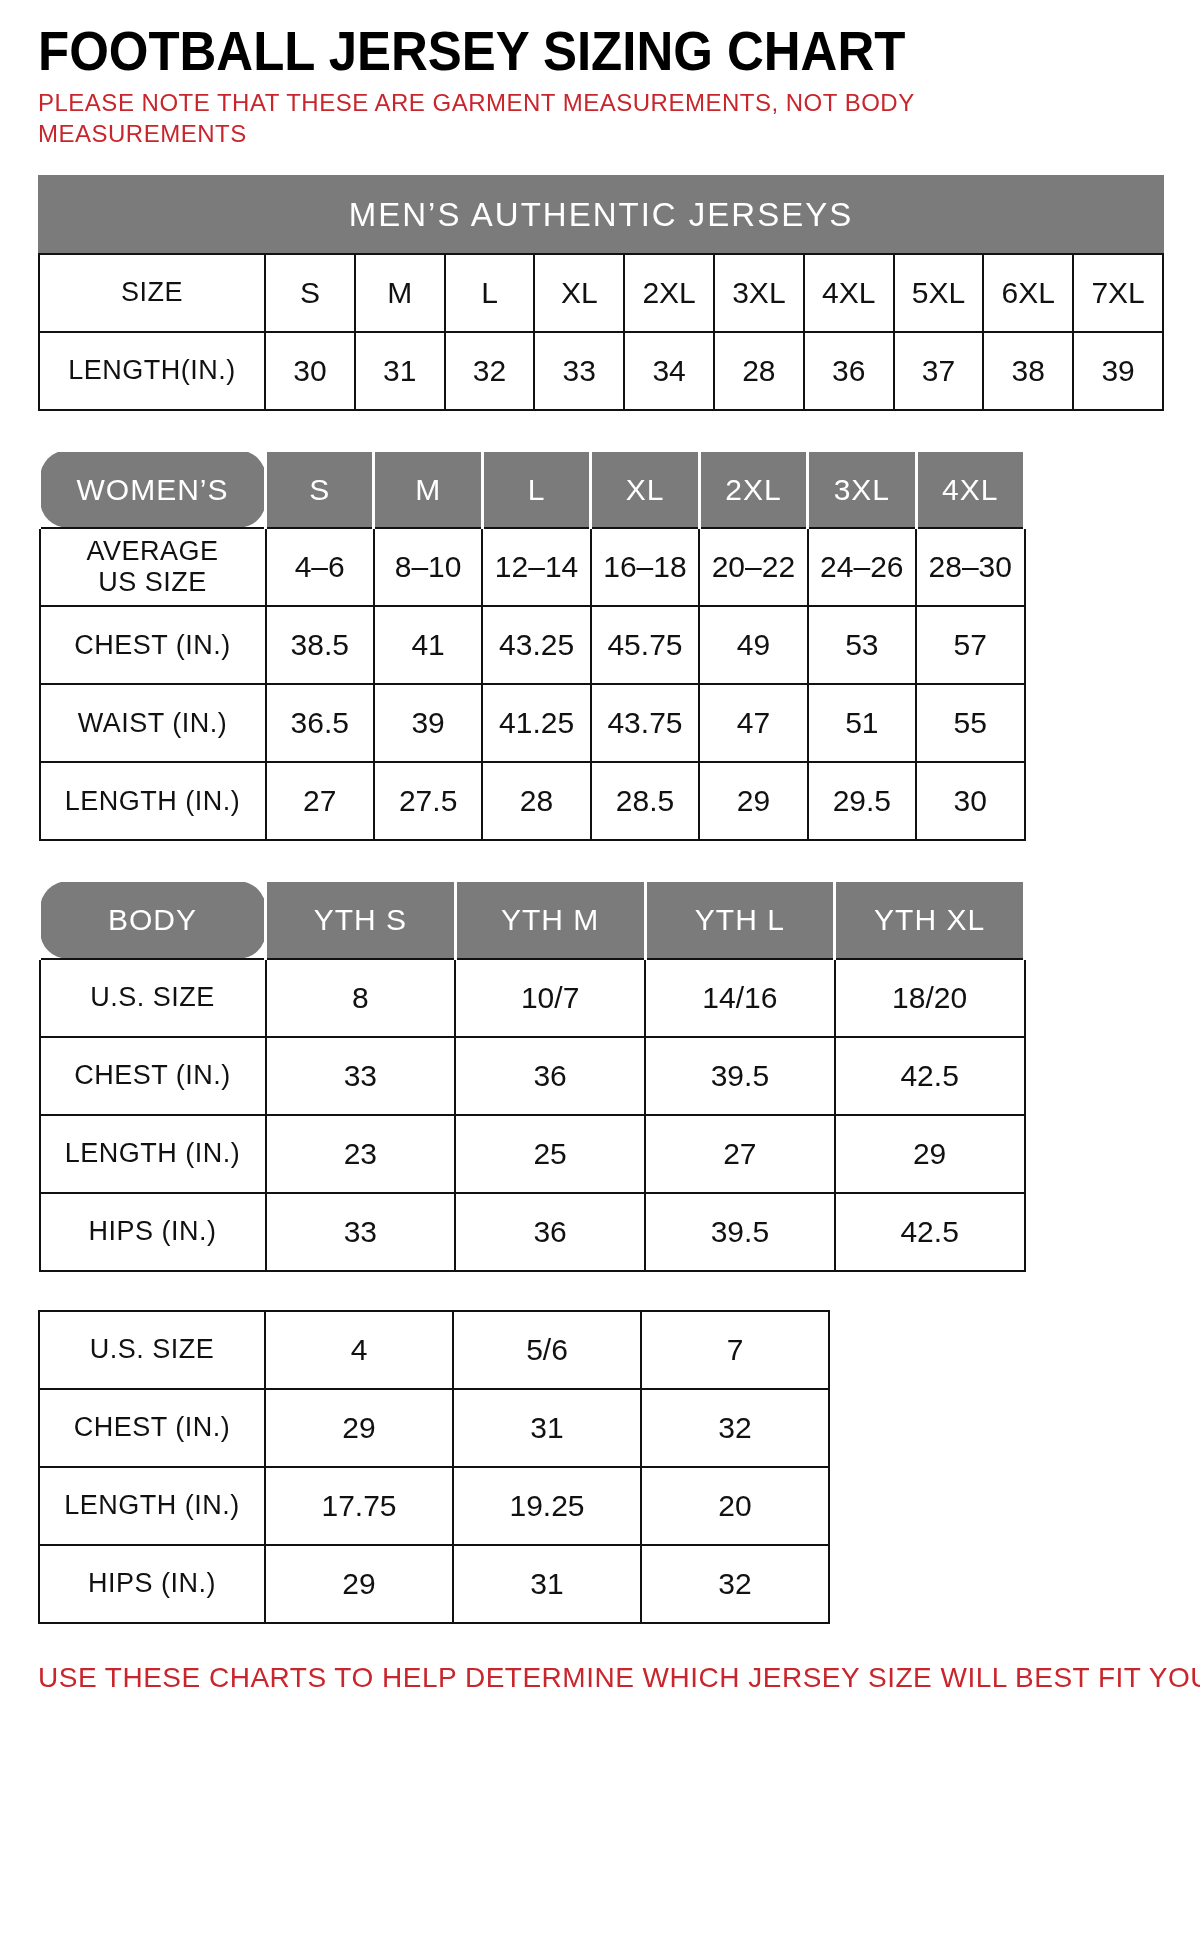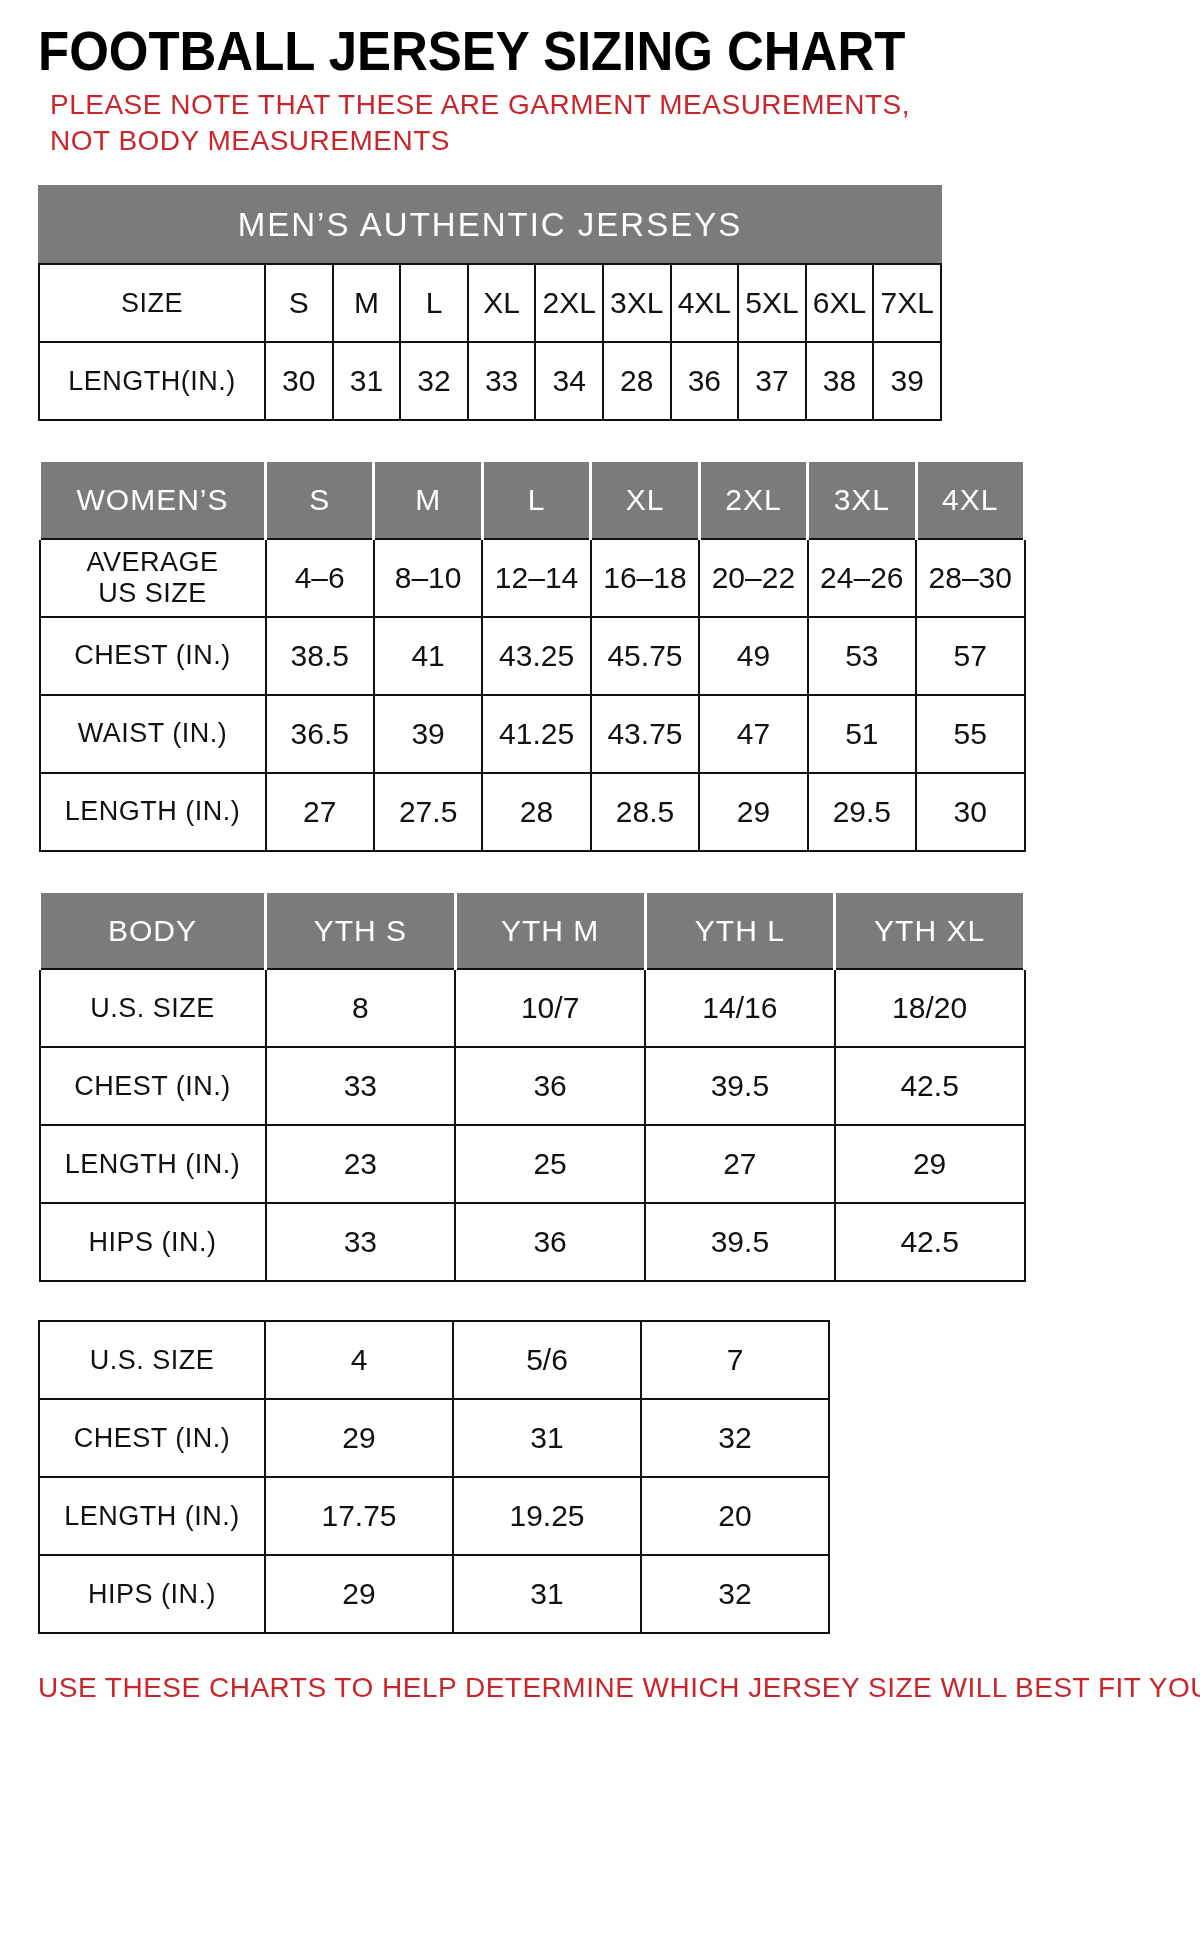--- a/index.html
+++ b/index.html
@@ -23,35 +23,35 @@
     margin:6px 0 10px 0;
     font-size:52px;
     line-height:1.05;
     font-weight:900;
     letter-spacing:0px;
     color:#000;
     transform:scale(0.98,1.06);
     transform-origin:left top;
   }
   .note{
-    margin:6px 0 26px 12px;
+    margin:6px 0 26px 0;
     max-width:880px;
     color:var(--accent);
-    font-size:28px;
+    font-size:24px;
     line-height:1.3;
     letter-spacing:0.5px;
   }
   table.tbl{
     border-collapse:collapse;
     table-layout:fixed;
     margin:0 0 38px 0;
     font-size:29px;
   }
   table.tbl col.c-label{ width:226px; }
-  .tbl-mens{ width:904px; }
+  .tbl-mens{ width:1126px; }
   .tbl-womens{ width:988px; }
   .tbl-boys{ width:988px; }
   .tbl-preschool{ width:792px; }
 
   table.tbl td, table.tbl th{
     border:2px solid var(--line);
     text-align:center;
     vertical-align:middle;
     padding:4px 6px;
     height:78px;
@@ -75,20 +75,21 @@
     color:#ffffff;
     font-size:30px;
     letter-spacing:1px;
     border:3px solid #ffffff;
     border-bottom:2px solid var(--line);
   }
   th.label-col{
     font-size:27px;
     letter-spacing:0.5px;
     white-space:pre-line;
+    border-radius:28px;
   }
   td.val{
     font-size:30px;
   }
   .footer-note{
     margin:10px 0 0 0;
     color:var(--accent);
     font-size:28px;
     letter-spacing:0.5px;
     white-space:nowrap;

